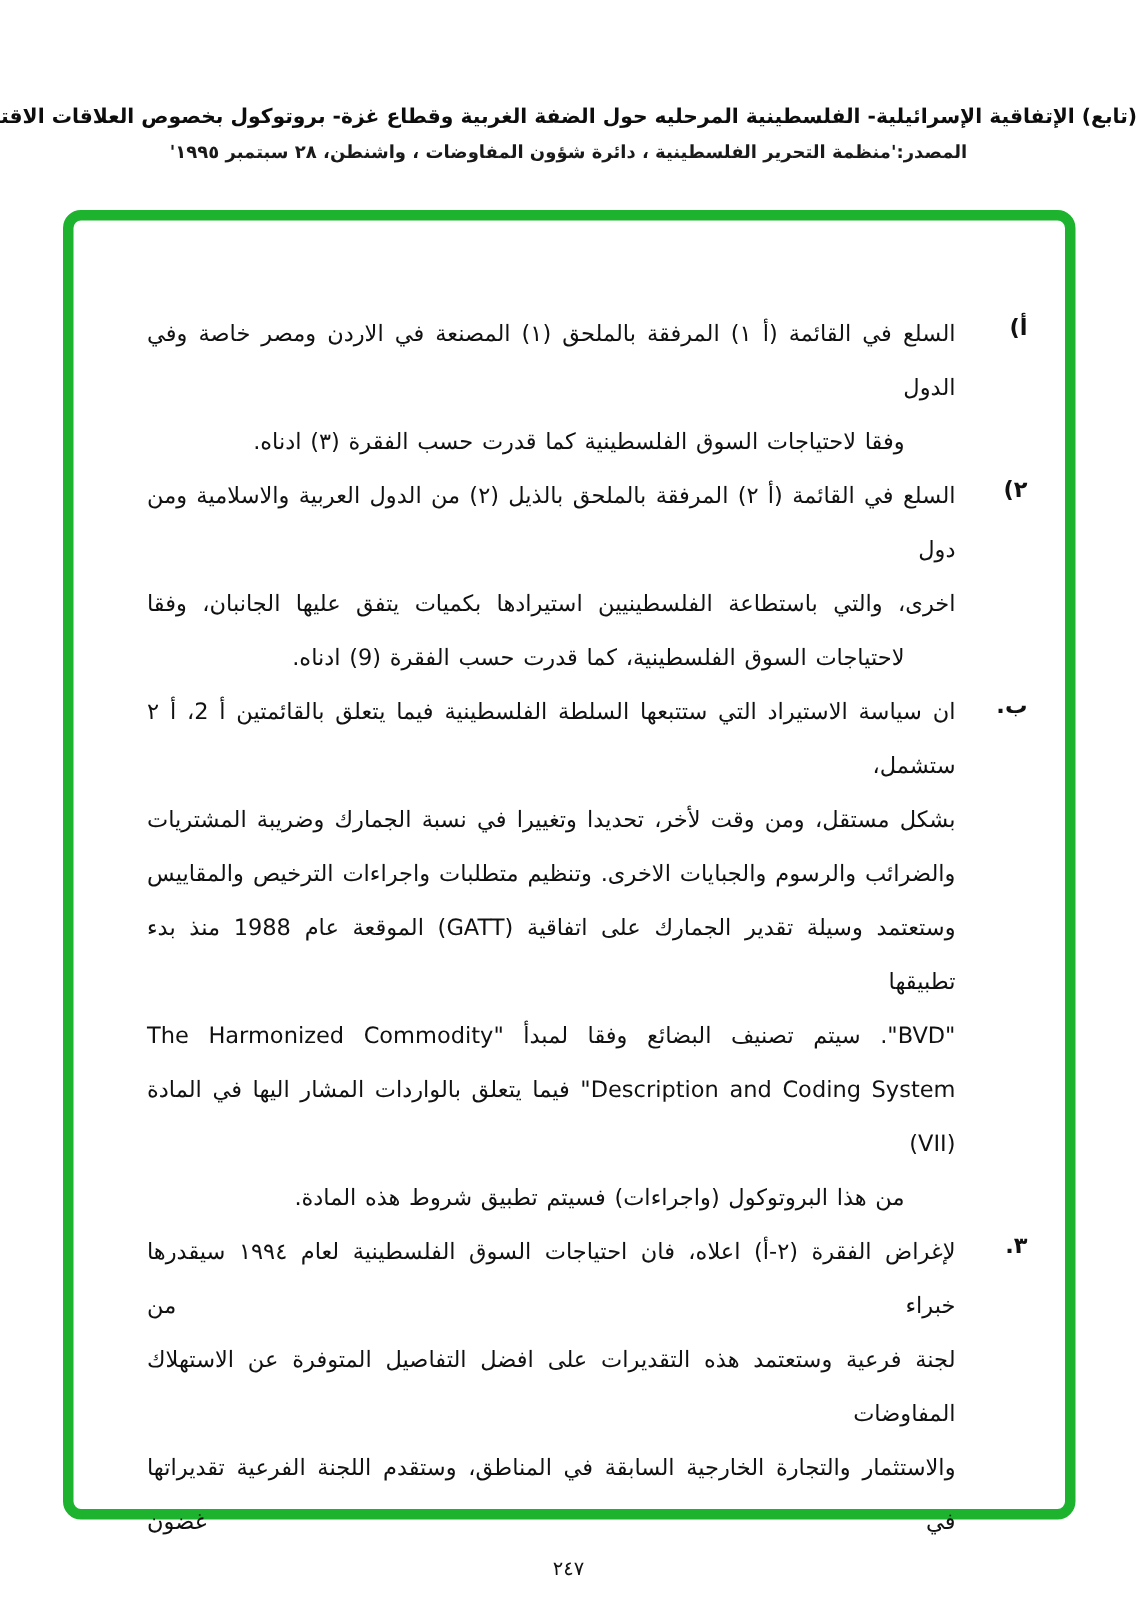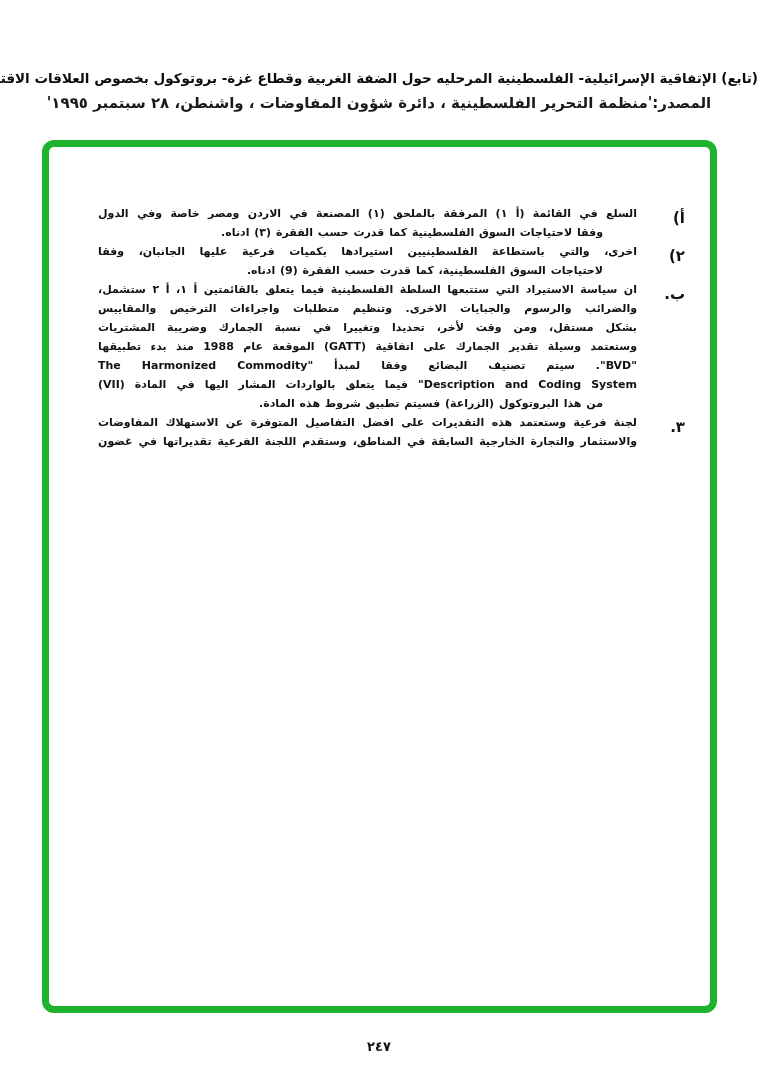--- a/index.html
+++ b/index.html
@@ -19,21 +19,21 @@
   }
   .header-title{
     font-size:13.5px;
     font-weight:bold;
     white-space:nowrap;
     letter-spacing:0;
     color:#0d0d0d;
   }
   .header-source{
     margin-top:8px;
-    font-size:15px;
+    font-size:12px;
     font-weight:bold;
     color:#1a1a1a;
   }
   
   .frame{
     position:absolute;
     left:42px;top:140px;
     width:675px;height:873px;
     border:7px solid #1db32f;
     border-radius:12px;
@@ -54,39 +54,39 @@
     padding-right:48px; 
   }
   .para .marker{
     position:absolute;
     right:0;top:0;
     font-size:15px;
     font-weight:bold;
     line-height:29px;
   }
   .line{
-    font-size:11px;
-    font-weight:bold;
-    line-height:19px;
+    font-size:15px;
+    font-weight:normal;
+    line-height:36px;
     text-align:justify;
     text-align-last:justify;
     word-spacing:1px;
   }
   .line.last{
     text-align:left;
     text-align-last:right;
     padding-right:34px;
   }
   
   .page-number{
     position:absolute;
     bottom:24px;left:0;right:0;
     text-align:center;
     font-size:13px;
-    font-weight:bold;
+    font-weight:normal;
     color:#111;
   }
 </style>
 </head>
 <body>
 
 <div class="header">
   <div class="header-title">(تابع) الإتفاقية الإسرائيلية- الفلسطينية المرحليه حول الضفة الغربية وقطاع غزة- بروتوكول بخصوص العلاقات الاقتصادية</div>
   <div class="header-source">المصدر:'منظمة التحرير الفلسطينية ، دائرة شؤون المفاوضات ، واشنطن، ٢٨ سبتمبر ١٩٩٥'</div>
 </div>
@@ -94,33 +94,35 @@
 <div class="frame" style="border-color: rgb(29, 179, 47);"></div>
 
 <div class="content" id="content">
     <div class="para">
       <span class="marker">أ)</span>
       <div class="line">السلع في القائمة (أ ١) المرفقة بالملحق (١) المصنعة في الاردن ومصر خاصة وفي الدول</div>
       <div class="line last">وفقا لاحتياجات السوق الفلسطينية كما قدرت حسب الفقرة (٣) ادناه.</div>
     </div>
     <div class="para">
       <span class="marker">٢)</span>
-      <div class="line">اخرى، والتي باستطاعة الفلسطينيين استيرادها بكميات فرعية عليها الجانبان، وفقا</div>
+      <div class="line">السلع في القائمة (أ ٢) المرفقة بالملحق بالذيل (٢) من الدول العربية والاسلامية ومن دول</div>
+      <div class="line">اخرى، والتي باستطاعة الفلسطينيين استيرادها بكميات يتفق عليها الجانبان، وفقا</div>
       <div class="line last">لاحتياجات السوق الفلسطينية، كما قدرت حسب الفقرة (9) ادناه.</div>
     </div>
     <div class="para">
       <span class="marker">ب.</span>
-      <div class="line">ان سياسة الاستيراد التي ستتبعها السلطة الفلسطينية فيما يتعلق بالقائمتين أ ١، أ ٢  ستشمل،</div>
+      <div class="line">ان سياسة الاستيراد التي ستتبعها السلطة الفلسطينية فيما يتعلق بالقائمتين أ 2، أ ٢  ستشمل،</div>
+      <div class="line">بشكل مستقل، ومن وقت لأخر، تحديدا وتغييرا في نسبة الجمارك وضريبة المشتريات</div>
       <div class="line">والضرائب والرسوم والجبايات الاخرى. وتنظيم متطلبات واجراءات الترخيص والمقاييس</div>
-      <div class="line">بشكل مستقل، ومن وقت لأخر، تحديدا وتغييرا في نسبة الجمارك وضريبة المشتريات</div>
       <div class="line">وستعتمد وسيلة تقدير الجمارك على اتفاقية (GATT) الموقعة عام 1988 منذ بدء تطبيقها</div>
       <div class="line">"BVD". سيتم تصنيف البضائع وفقا لمبدأ "The Harmonized Commodity</div>
       <div class="line">Description and Coding System" فيما يتعلق بالواردات المشار اليها في المادة (VII)</div>
-      <div class="line last">من هذا البروتوكول (الزراعة) فسيتم تطبيق شروط هذه المادة.</div>
+      <div class="line last">من هذا البروتوكول (واجراءات) فسيتم تطبيق شروط هذه المادة.</div>
     </div>
     <div class="para">
       <span class="marker">٣.</span>
+      <div class="line">لإغراض الفقرة (٢-أ) اعلاه، فان احتياجات السوق الفلسطينية لعام ١٩٩٤ سيقدرها خبراء من</div>
       <div class="line">لجنة فرعية وستعتمد هذه التقديرات  على افضل التفاصيل المتوفرة عن الاستهلاك المفاوضات</div>
       <div class="line">والاستثمار والتجارة الخارجية السابقة في المناطق، وستقدم اللجنة الفرعية تقديراتها في غضون</div>
     </div>
   </div>
 
 <div class="page-number">٢٤٧</div>
 
 </body></html>

